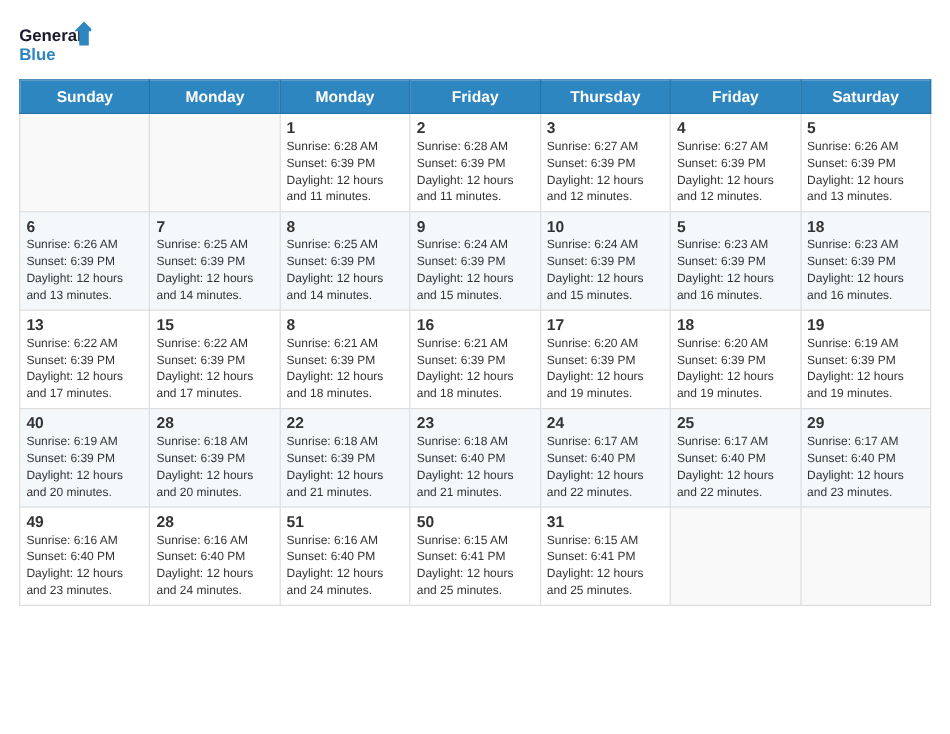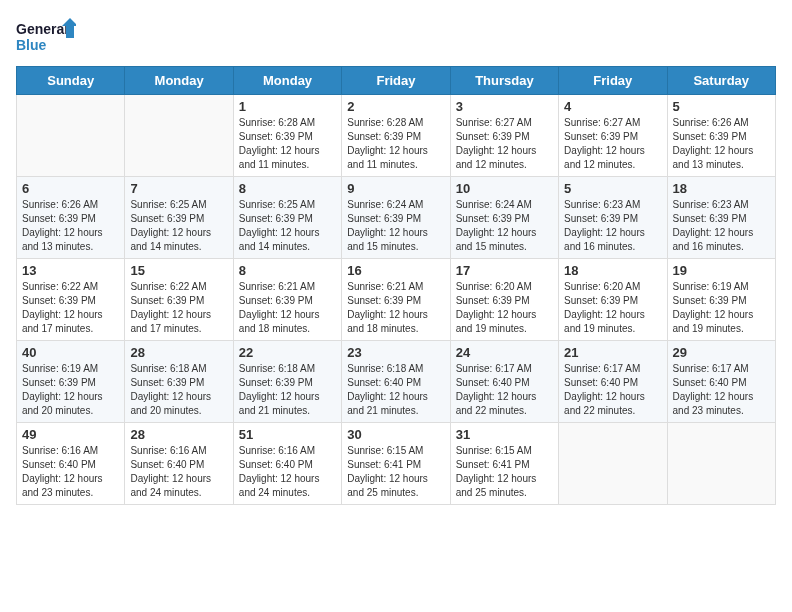--- a/index.html
+++ b/index.html
@@ -252,21 +252,21 @@
 Sunset: 6:40 PM
 Daylight: 12 hours and 21 minutes.</div>
         </td>
         <td>
           <span class="day-number">24</span>
           <div class="day-info" style="white-space: pre-line;">Sunrise: 6:17 AM
 Sunset: 6:40 PM
 Daylight: 12 hours and 22 minutes.</div>
         </td>
         <td>
-          <span class="day-number">21</span>
+          <span class="day-number">25</span>
           <div class="day-info" style="white-space: pre-line;">Sunrise: 6:17 AM
 Sunset: 6:40 PM
 Daylight: 12 hours and 22 minutes.</div>
         </td>
         <td>
           <span class="day-number">29</span>
           <div class="day-info" style="white-space: pre-line;">Sunrise: 6:17 AM
 Sunset: 6:40 PM
 Daylight: 12 hours and 23 minutes.</div>
         </td>
@@ -284,21 +284,21 @@
 Sunset: 6:40 PM
 Daylight: 12 hours and 24 minutes.</div>
         </td>
         <td>
           <span class="day-number">51</span>
           <div class="day-info" style="white-space: pre-line;">Sunrise: 6:16 AM
 Sunset: 6:40 PM
 Daylight: 12 hours and 24 minutes.</div>
         </td>
         <td>
-          <span class="day-number">30</span>
+          <span class="day-number">50</span>
           <div class="day-info" style="white-space: pre-line;">Sunrise: 6:15 AM
 Sunset: 6:41 PM
 Daylight: 12 hours and 25 minutes.</div>
         </td>
         <td>
           <span class="day-number">31</span>
           <div class="day-info" style="white-space: pre-line;">Sunrise: 6:15 AM
 Sunset: 6:41 PM
 Daylight: 12 hours and 25 minutes.</div>
         </td>

